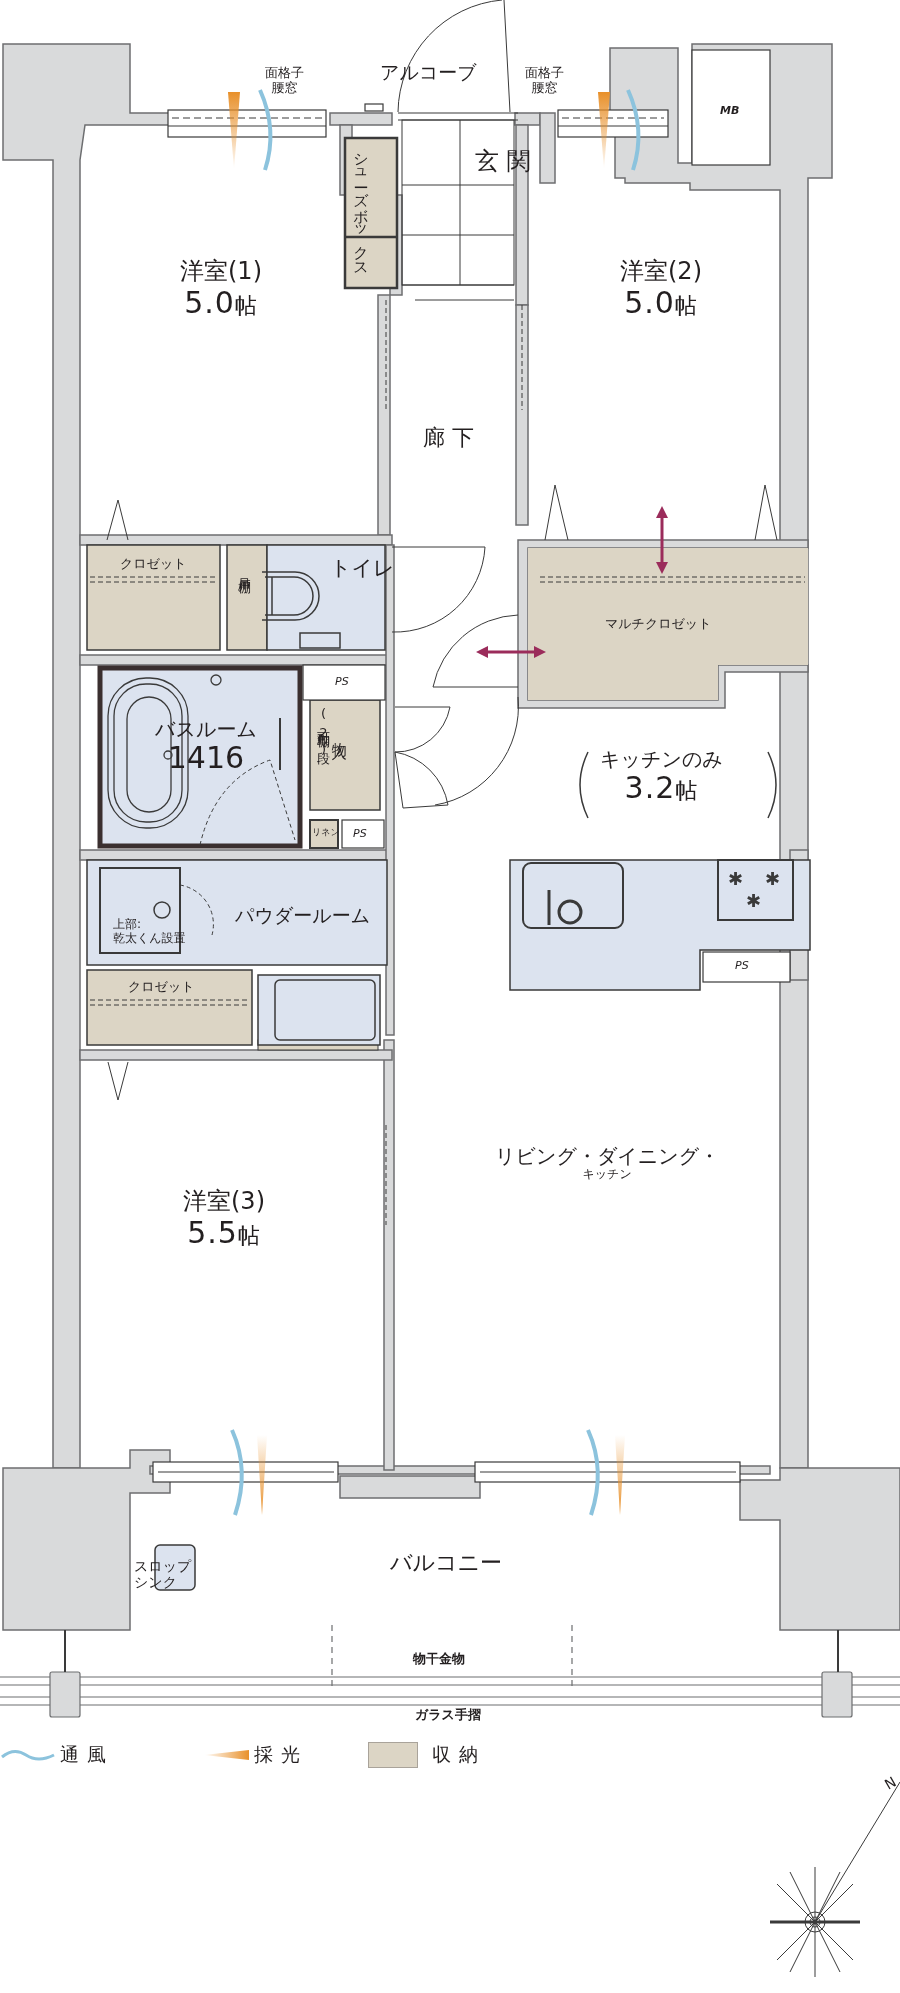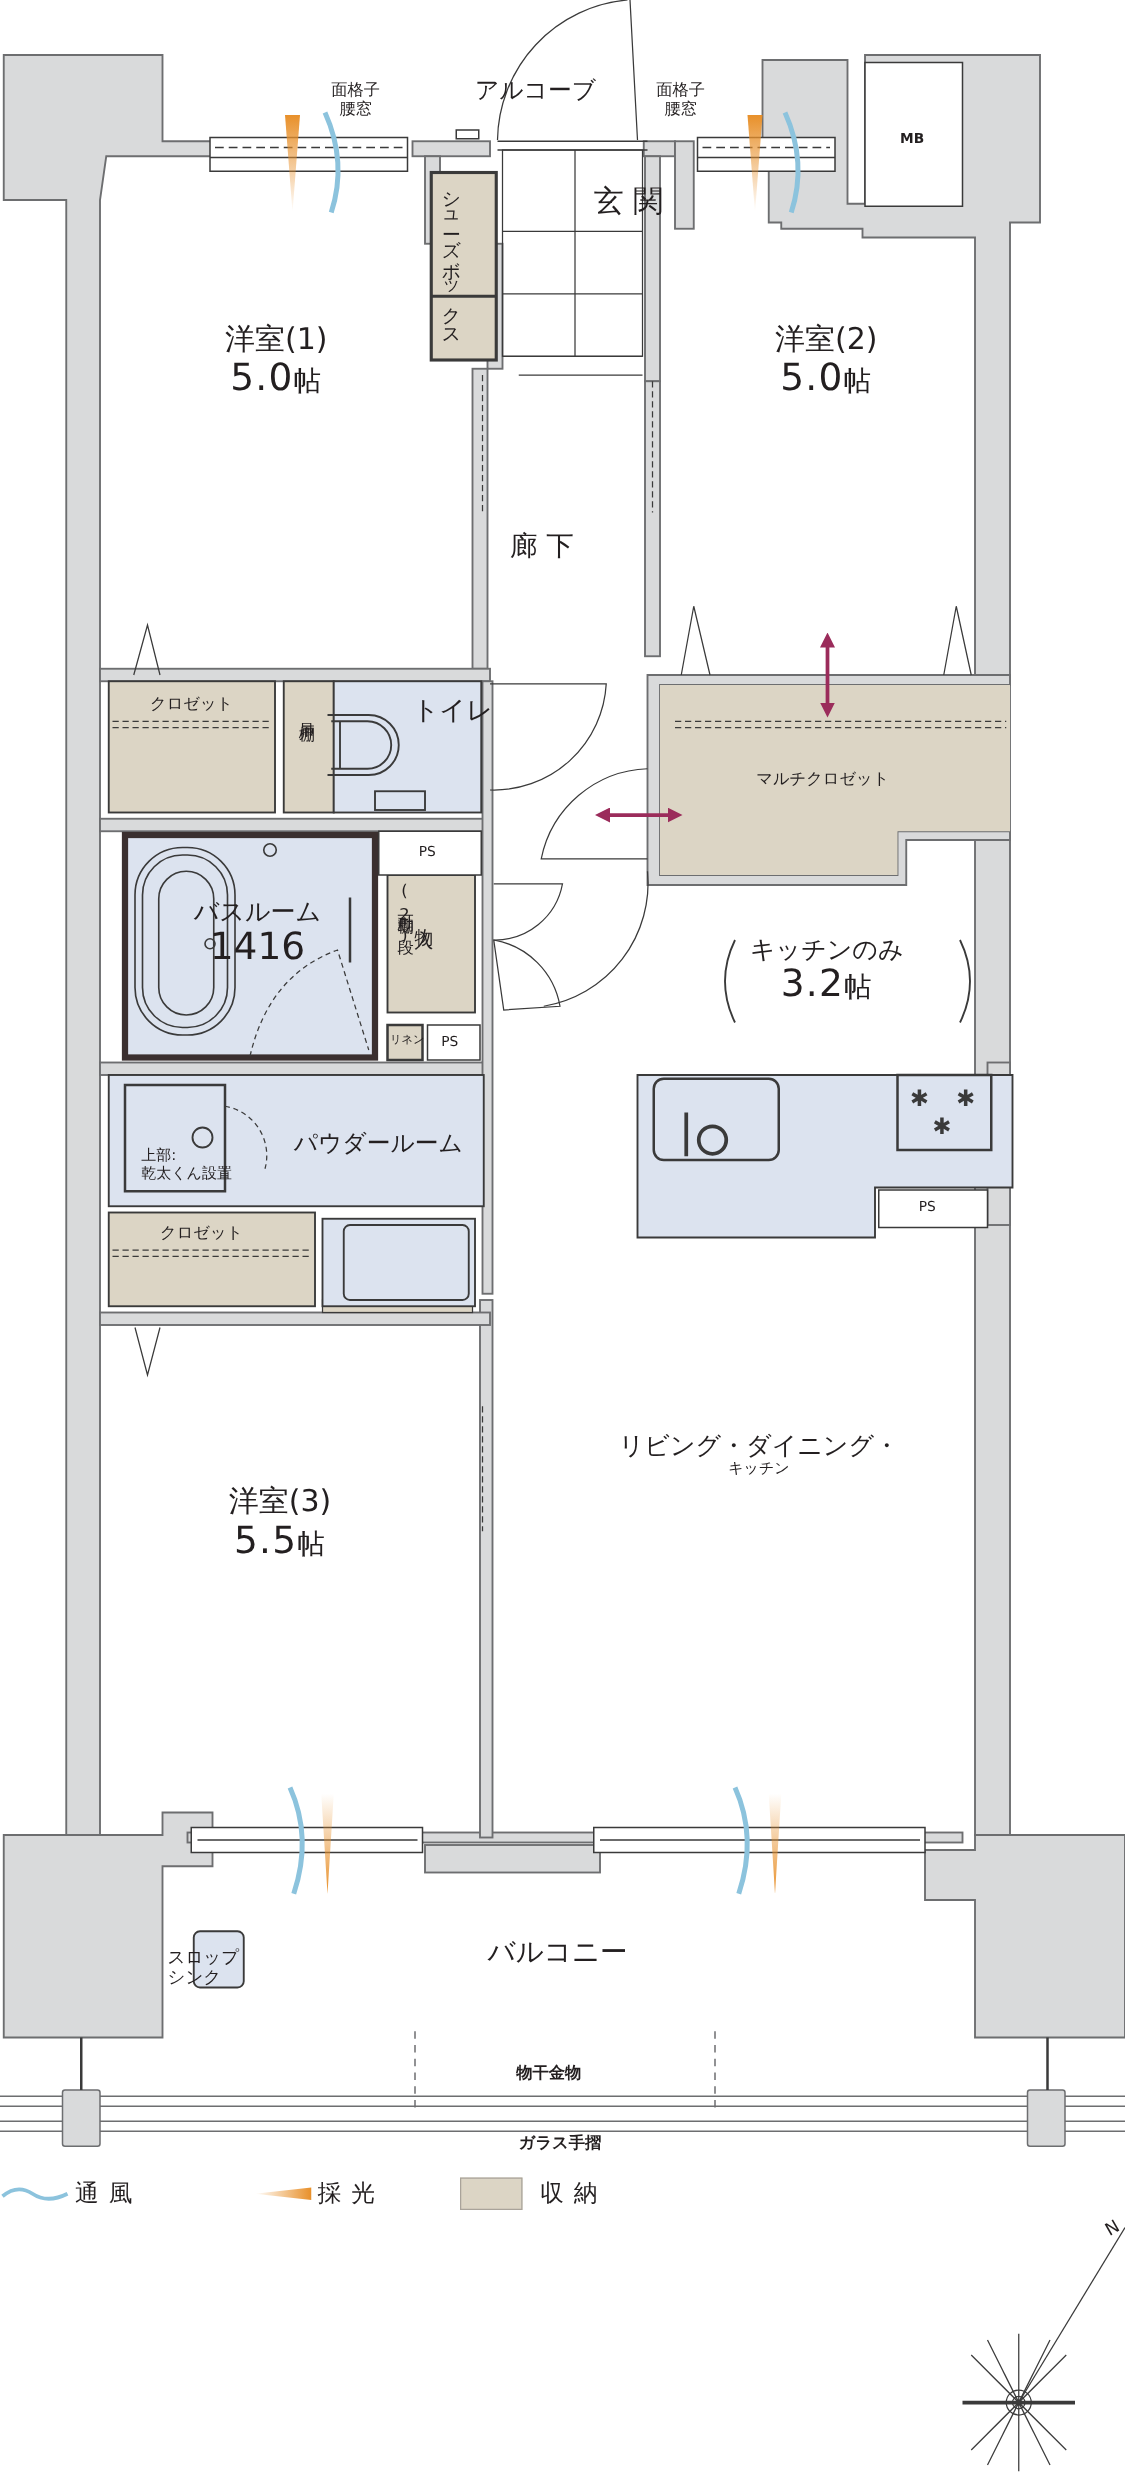--- a/index.html
+++ b/index.html
@@ -3,21 +3,21 @@
 <meta charset="utf-8">
 <style>
   html,body{margin:0;padding:0;background:#fff;}
   body{width:900px;height:1993px;position:relative;overflow:hidden;font-family:"DejaVu Sans","Liberation Sans",sans-serif;color:#231f20;}
   #plan{position:absolute;left:0;top:0;width:900px;height:1993px;}
   .lbl{position:absolute;white-space:nowrap;text-align:center;line-height:1.15;color:#231f20;}
   .room-name{font-size:24px;}
   .room-size{font-size:30px;letter-spacing:1px;}
   .room-size .unit{font-size:22px;}
   .small{font-size:13px;}
-  .tiny{font-size:11px;}
+  .tiny{font-size:11px;font-style:italic;}
   .vert{writing-mode:vertical-rl;text-orientation:upright;font-size:17px;letter-spacing:1px;}
   .legend{position:absolute;left:0;top:1740px;height:30px;display:flex;align-items:center;font-size:19px;}
   .legend .item{display:flex;align-items:center;margin-right:40px;}
   .legend .swatch{display:inline-block;}
   .legend .text{letter-spacing:8px;}
 </style>
 </head>
 <body>
 
 <svg id="plan" viewBox="0 0 900 1993" xmlns="http://www.w3.org/2000/svg">
@@ -260,21 +260,21 @@
   <div class="room-name">洋室(1)</div>
   <div class="room-size"><span>5.0</span><span class="unit">帖</span></div>
 </div>
 <div class="lbl" style="left:620px;top:258px;">
   <div class="room-name">洋室(2)</div>
   <div class="room-size"><span>5.0</span><span class="unit">帖</span></div>
 </div>
 
 <div class="lbl room-name" style="left:430px;top:148px;margin-left:45px;">玄 関</div>
 <div class="lbl vert" style="left:352px;top:143px;height:90px;font-size:15px;line-height:18px;">シューズボックス</div>
-<div class="lbl room-name" style="left:408px;top:425px;font-size:22px;">廊 下</div>
+<div class="lbl room-name" style="left:423px;top:425px;font-size:22px;">廊 下</div>
 
 <div class="lbl small" style="left:120px;top:557px;">クロゼット</div>
 <div class="lbl vert" style="left:236px;top:568px;font-size:13px;">吊戸棚</div>
 <div class="lbl" style="left:330px;top:556px;font-size:21px;">トイレ</div>
 <div class="lbl tiny" style="left:335px;top:676px;">PS</div>
 
 <div class="lbl" style="left:155px;top:718px;">
   <div style="font-size:20px;">バスルーム</div>
   <div style="font-size:30px;">1416</div>
 </div>

